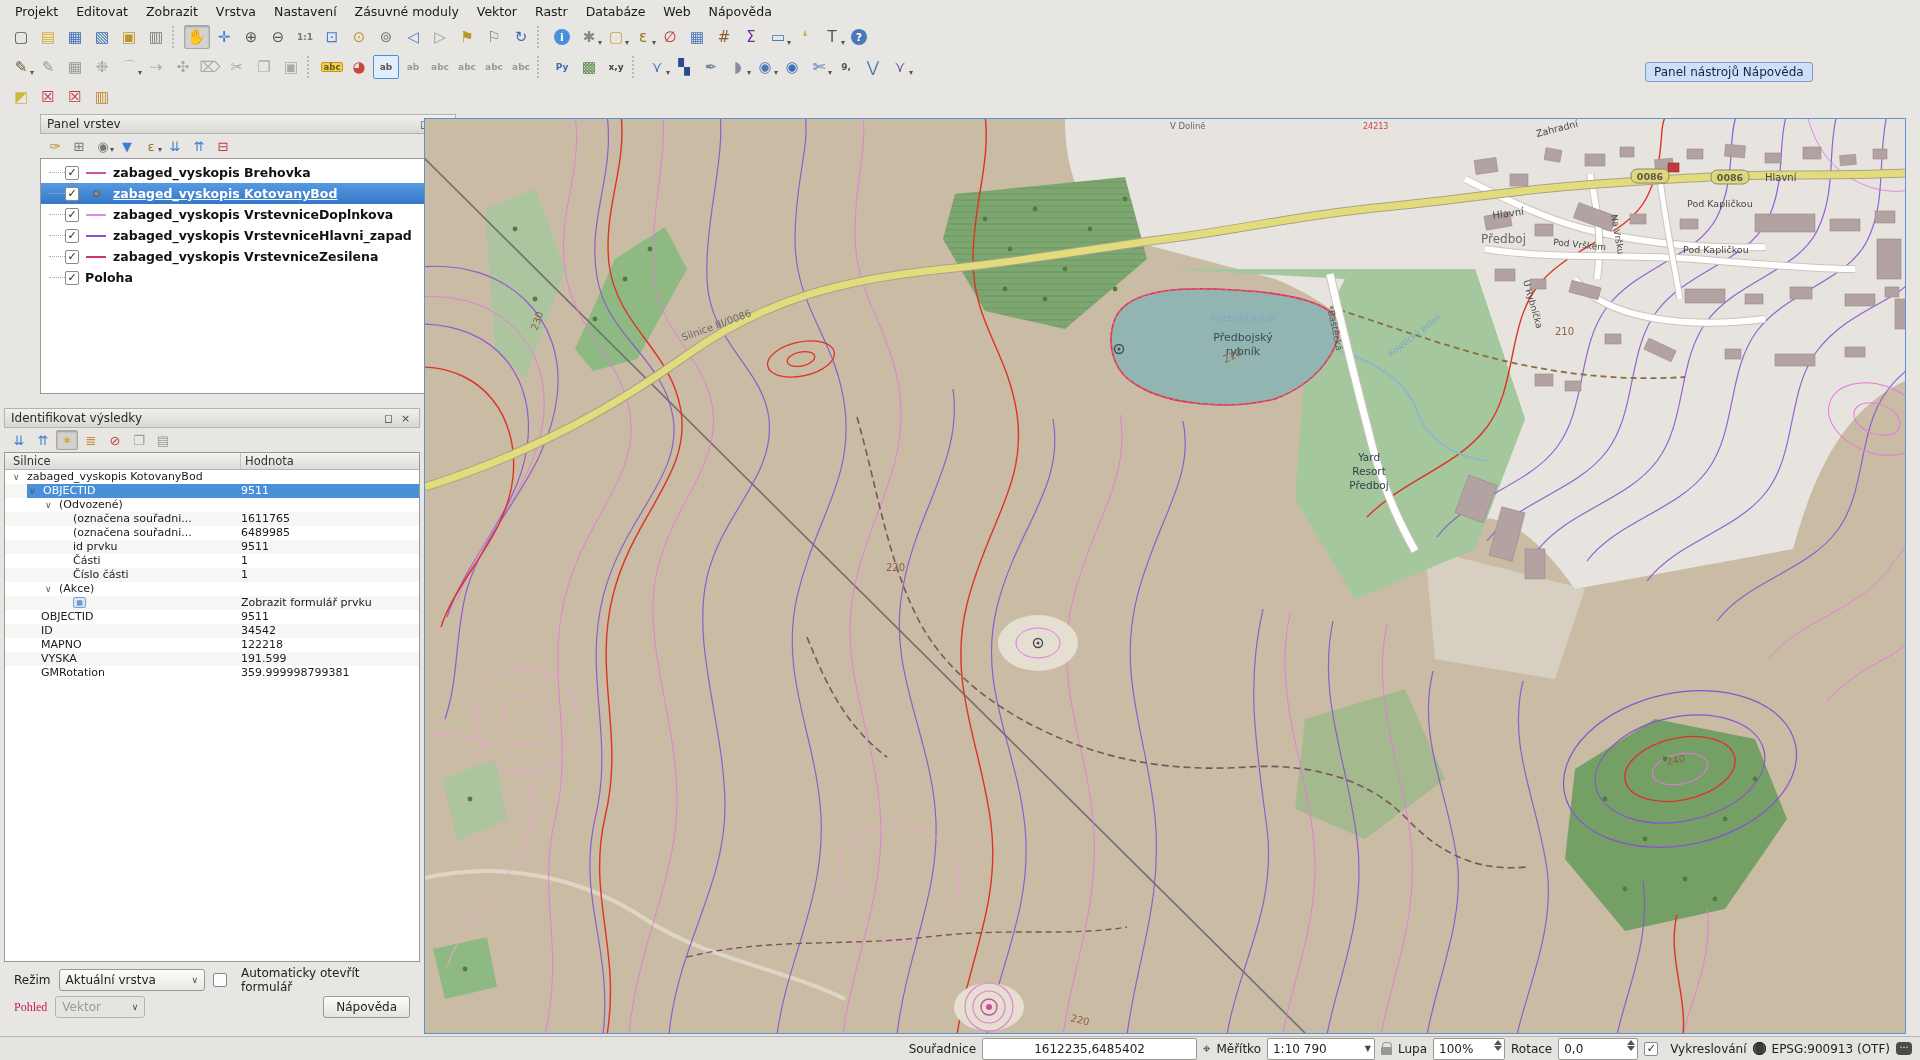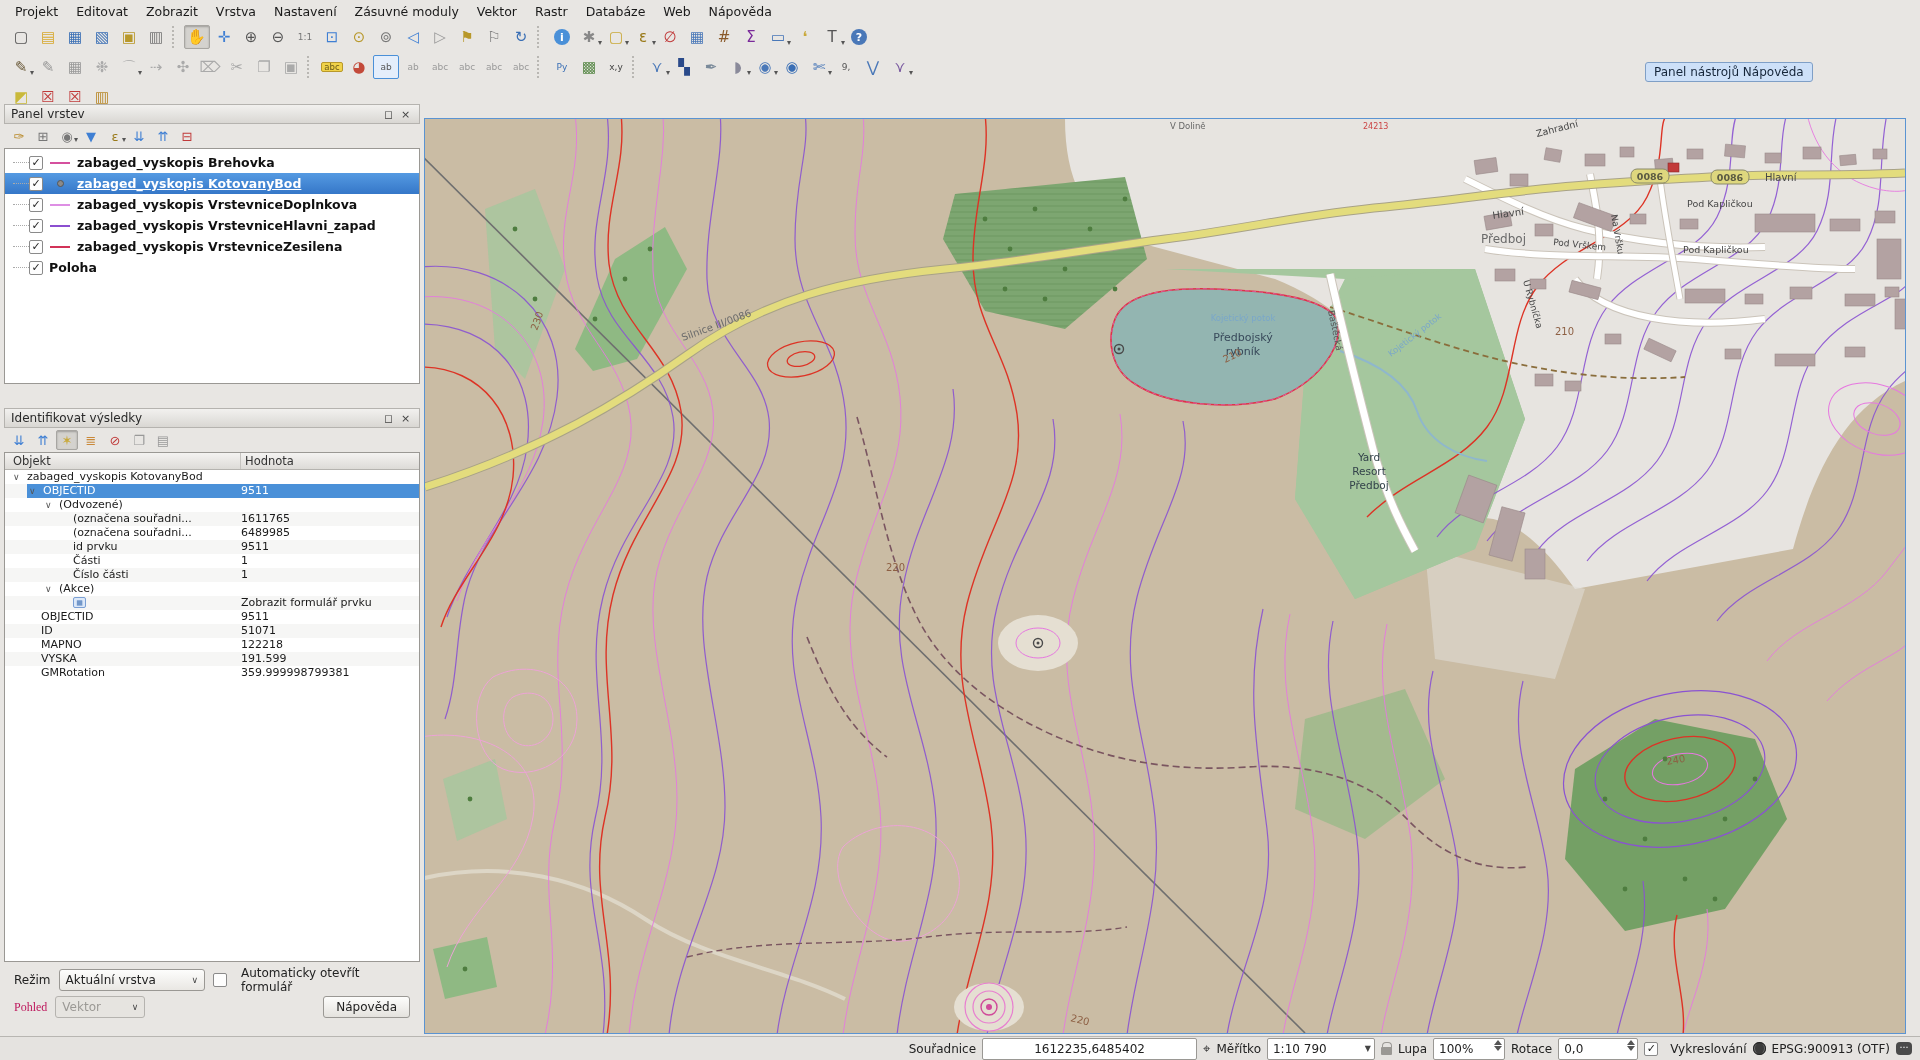--- a/index.html
+++ b/index.html
@@ -15,21 +15,21 @@
 
   
   .toolbar { position:absolute; left:0; right:0; display:flex; align-items:center; gap:1px;
     padding-left:8px; background:#e8e6e3; }
   #tb1 { top:22px; height:30px; }
   #tb2 { top:52px; height:30px; }
   #tb3 { top:82px; height:30px; }
   .tbtn { width:26px; height:24px; display:flex; align-items:center; justify-content:center;
     border:1px solid transparent; border-radius:2px; position:relative; }
   .tbtn .g { font-size:15px; line-height:1; }
-  .tbtn .g.txt { font-size:9px; font-weight:normal; }
+  .tbtn .g.txt { font-size:9px; font-weight:bold; }
   .tbtn .g.tag { background:#f0d24a; border:1px solid #b8982a; border-radius:2px; padding:0 2px; font-size:8.5px; }
   .tbtn .round { width:16px; height:16px; border-radius:50%; display:flex; align-items:center;justify-content:center;
     font-size:11px; font-weight:bold; color:#fff; }
   .tbtn.pressed { background:#d4d2ce; border:1px solid #a8a6a2; box-shadow:inset 0 1px 2px rgba(0,0,0,.25); }
   .tbtn.frame { border:1px solid #4a90d8; background:#e4eefb; }
   .tbtn .dd { position:absolute; right:-1px; bottom:1px; font-size:8px; color:#555; }
   .tsep { width:9px; height:22px; margin:0 2px; border-left:2px dotted #b9b7b3; }
 
   
   .panel { position:absolute; left:4px; width:416px; background:#e8e6e3; }
@@ -343,21 +343,21 @@
         <span class="g" style="color: rgb(192, 58, 58);">☒</span>
       </div>
       <div class="tbtn">
         <span class="g" style="color: rgb(192, 58, 58);">☒</span>
       </div>
       <div class="tbtn">
         <span class="g" style="color: rgb(184, 137, 42);">▥</span>
       </div>
     </div>
 
-  <div class="panel" style="top:104px;height:282px;">
+  <div class="panel" style="top:114px;height:282px;margin-left:36px;">
     <div class="phead">
       <span>Panel vrstev</span>
       <span class="sp"></span>
       <span class="hbtn">◻</span>
       <span class="hbtn">×</span>
     </div>
     <div class="ptool" id="layers-toolbar">
         <div class="tbtn">
           <span class="g" style="color: rgb(184, 137, 42);">✑</span>
         </div>
@@ -459,21 +459,21 @@
         </div>
         <div class="tbtn">
           <span class="g" style="color: rgb(153, 153, 153);">❐</span>
         </div>
         <div class="tbtn">
           <span class="g" style="color: rgb(153, 153, 153);">▤</span>
         </div>
       </div>
     <div class="pbody" style="height:510px;">
       <div class="tblhead">
-        <div class="c1">Objekt</div>
+        <div class="c1">Silnice</div>
         <div class="c2">Hodnota</div>
       </div>
       <div id="identify-rows">
           <div class="tree-row">
             <span class="ex" style="left: 8px;">∨</span>
             <span class="lbl" style="left: 22px;">zabaged_vyskopis KotovanyBod</span>
             <span class="val"></span>
           </div>
           <div class="tree-row odd selected">
             <div class="hl" style="left: 22px;"></div>
@@ -515,21 +515,21 @@
             <span class="ficon" style="left: 68px;">▦</span>
             <span class="lbl" style="left: 68px;"></span>
             <span class="val">Zobrazit formulář prvku</span>
           </div>
           <div class="tree-row">
             <span class="lbl" style="left: 36px;">OBJECTID</span>
             <span class="val">9511</span>
           </div>
           <div class="tree-row odd">
             <span class="lbl" style="left: 36px;">ID</span>
-            <span class="val">51071</span>
+            <span class="val">34542</span>
           </div>
           <div class="tree-row">
             <span class="lbl" style="left: 36px;">MAPNO</span>
             <span class="val">122218</span>
           </div>
           <div class="tree-row odd">
             <span class="lbl" style="left: 36px;">VYSKA</span>
             <span class="val">191.599</span>
           </div>
           <div class="tree-row">

